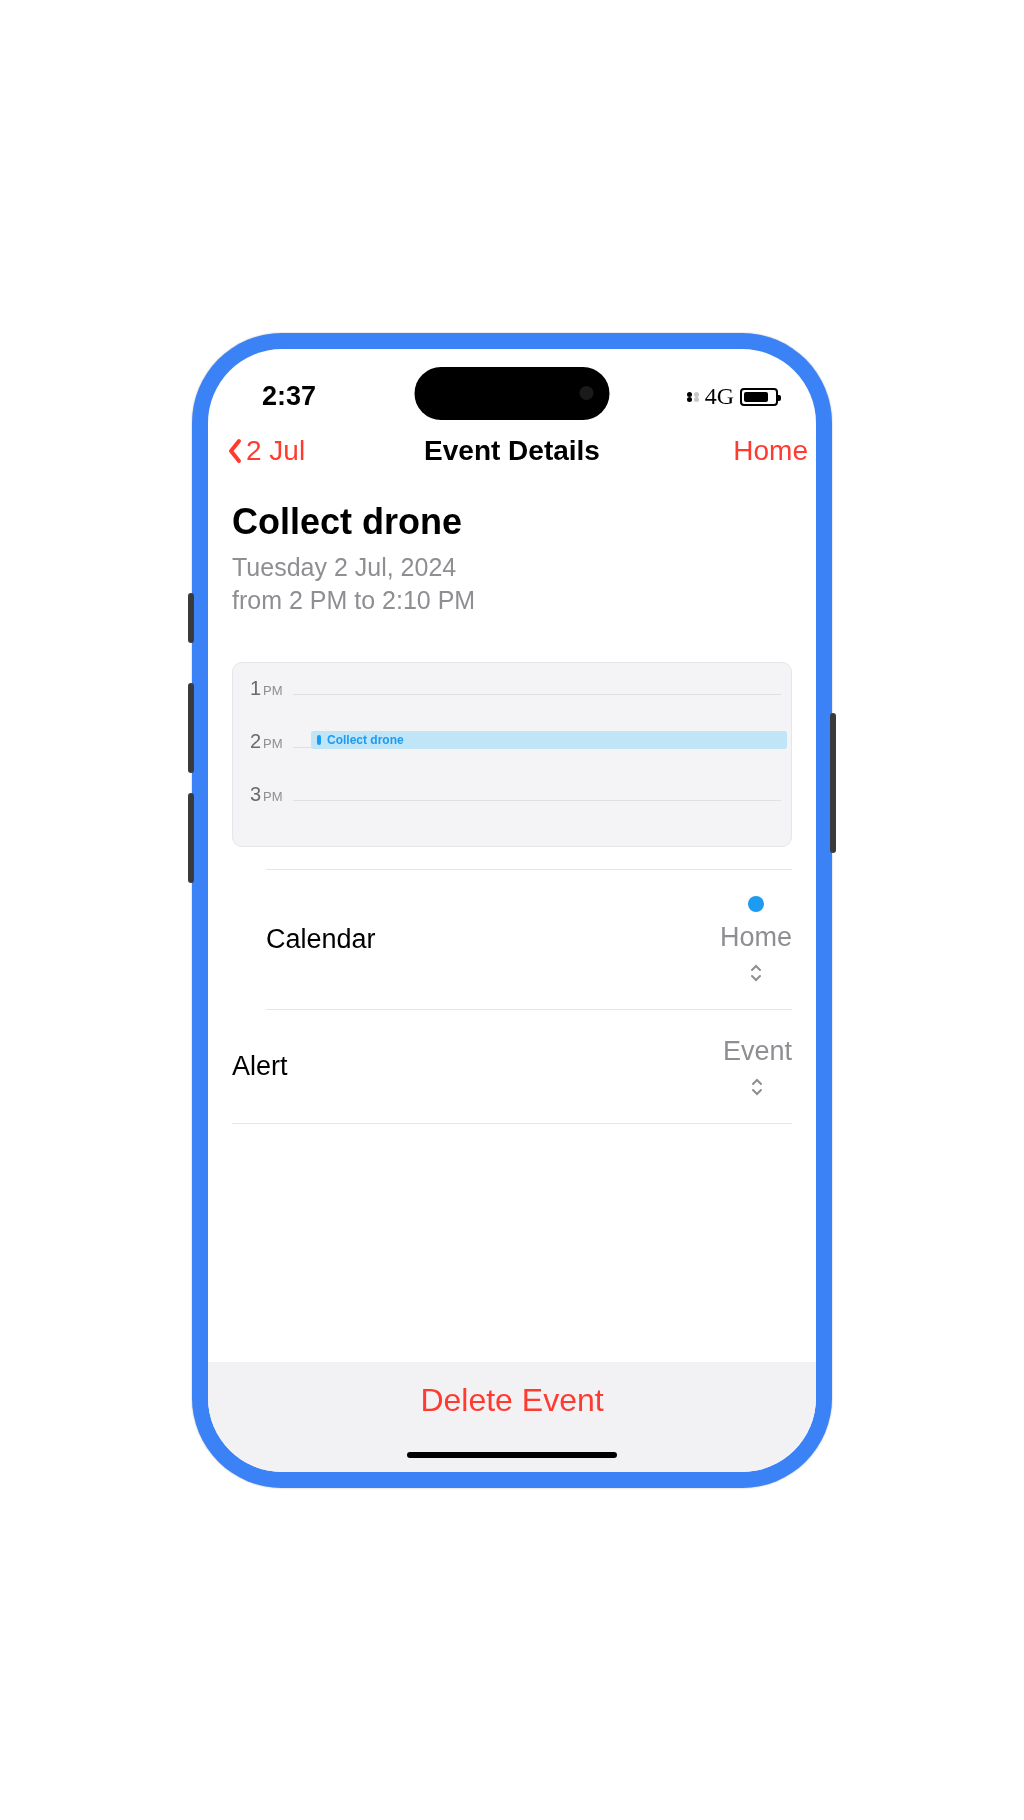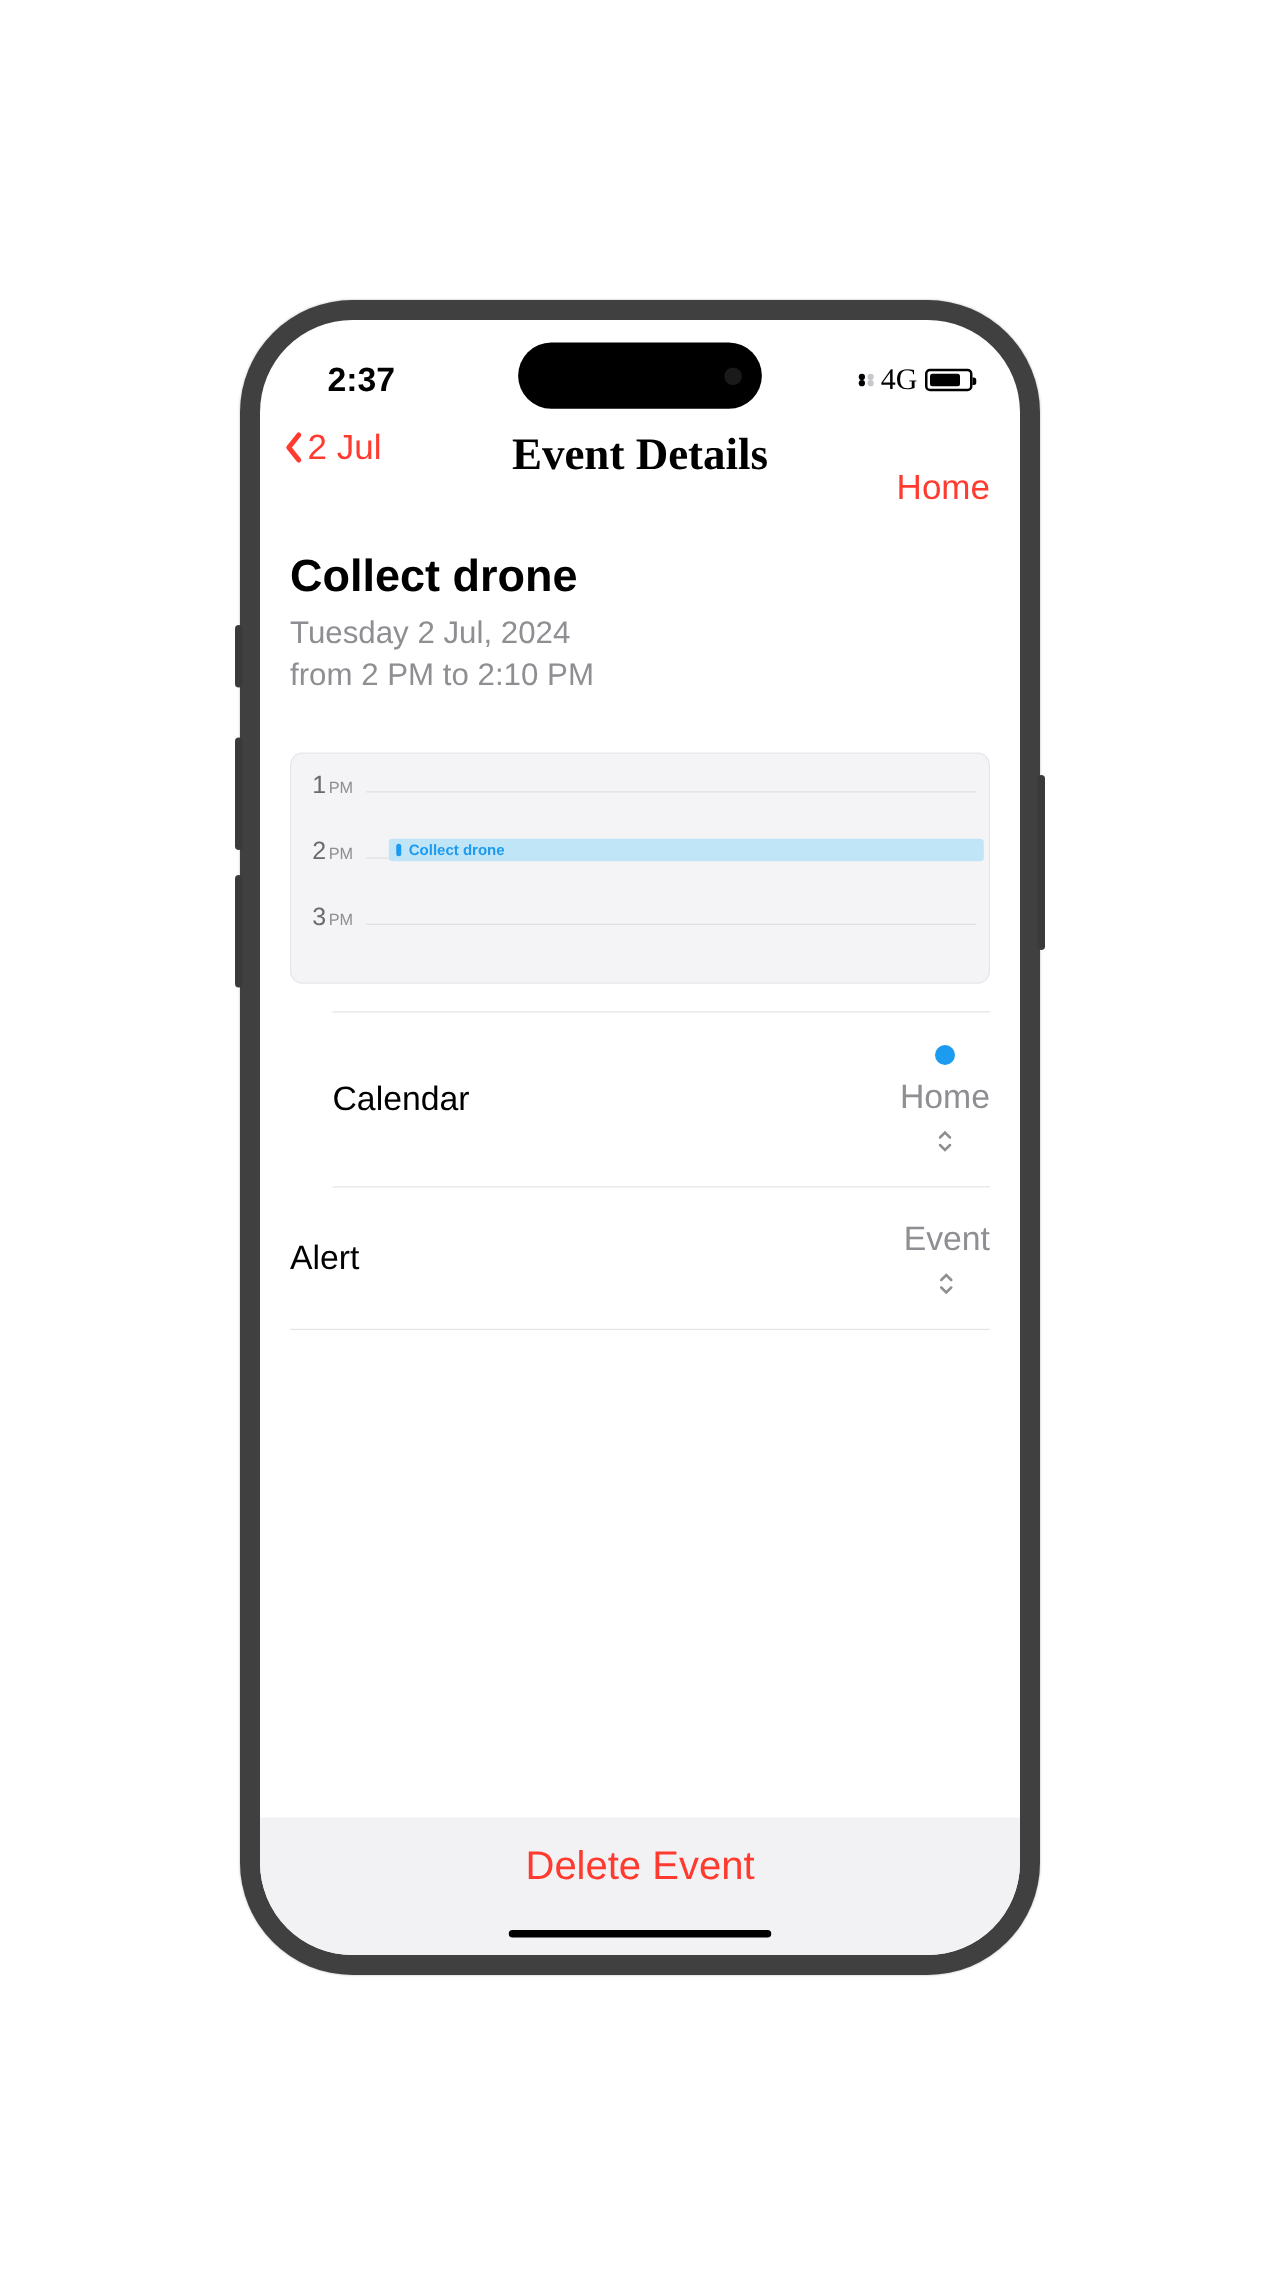--- a/index.html
+++ b/index.html
@@ -7,22 +7,22 @@
       font-family: -apple-system, BlinkMacSystemFont, "Helvetica Neue", sans-serif;
       display: flex;
       justify-content: center;
       align-items: center;
       min-height: 1820px;
       background: #fff;
     }
     
     .phone-frame {
       width: 640px;
-      height: 1340px;
-      background: #404040;
+      height: 1155px;
+      background: #3b82f6;
       border-radius: 90px;
       padding: 16px;
       position: relative;
       box-shadow: 0 0 2px rgba(0,0,0,0.3);
     }
     .phone-side-btn {
       position: absolute;
       background: #3a3a3c;
       border-radius: 4px;
     }
@@ -91,47 +91,45 @@
       top: 5px;
       width: 3px;
       height: 6px;
       background: #000;
       border-radius: 0 2px 2px 0;
     }
     .battery-fill { background: #000; height: 100%; width: 80%; border-radius: 2px; }
     
     .nav-bar {
       display: flex;
-      align-items: flex-start;
-      padding: 16px 24px 12px 18px;
-      position: relative;
-      flex-direction: column;
+      align-items: flex-end;
+      padding: 16px 8px 12px 18px;
+      position: relative;
     }
     .nav-back {
       display: flex;
       align-items: center;
       gap: 2px;
       color: #ff3b30;
       font-size: 28px;
     }
     .chevron-left {
       width: 18px;
       height: 28px;
       display: flex;
       align-items: center;
       justify-content: center;
     }
     .chevron-left svg { stroke: #ff3b30; }
     .nav-title {
       position: absolute;
       left: 50%;
       transform: translateX(-50%);
-      font-size: 36px;
+      font-size: 28px;
       font-weight: 600;
-      font-family: Liberation Serif, serif;
     }
     .nav-edit {
       margin-left: auto;
       color: #ff3b30;
       font-size: 28px;
     }
     
     .content { padding: 0 24px; }
     .event-title {
       font-size: 36px;

